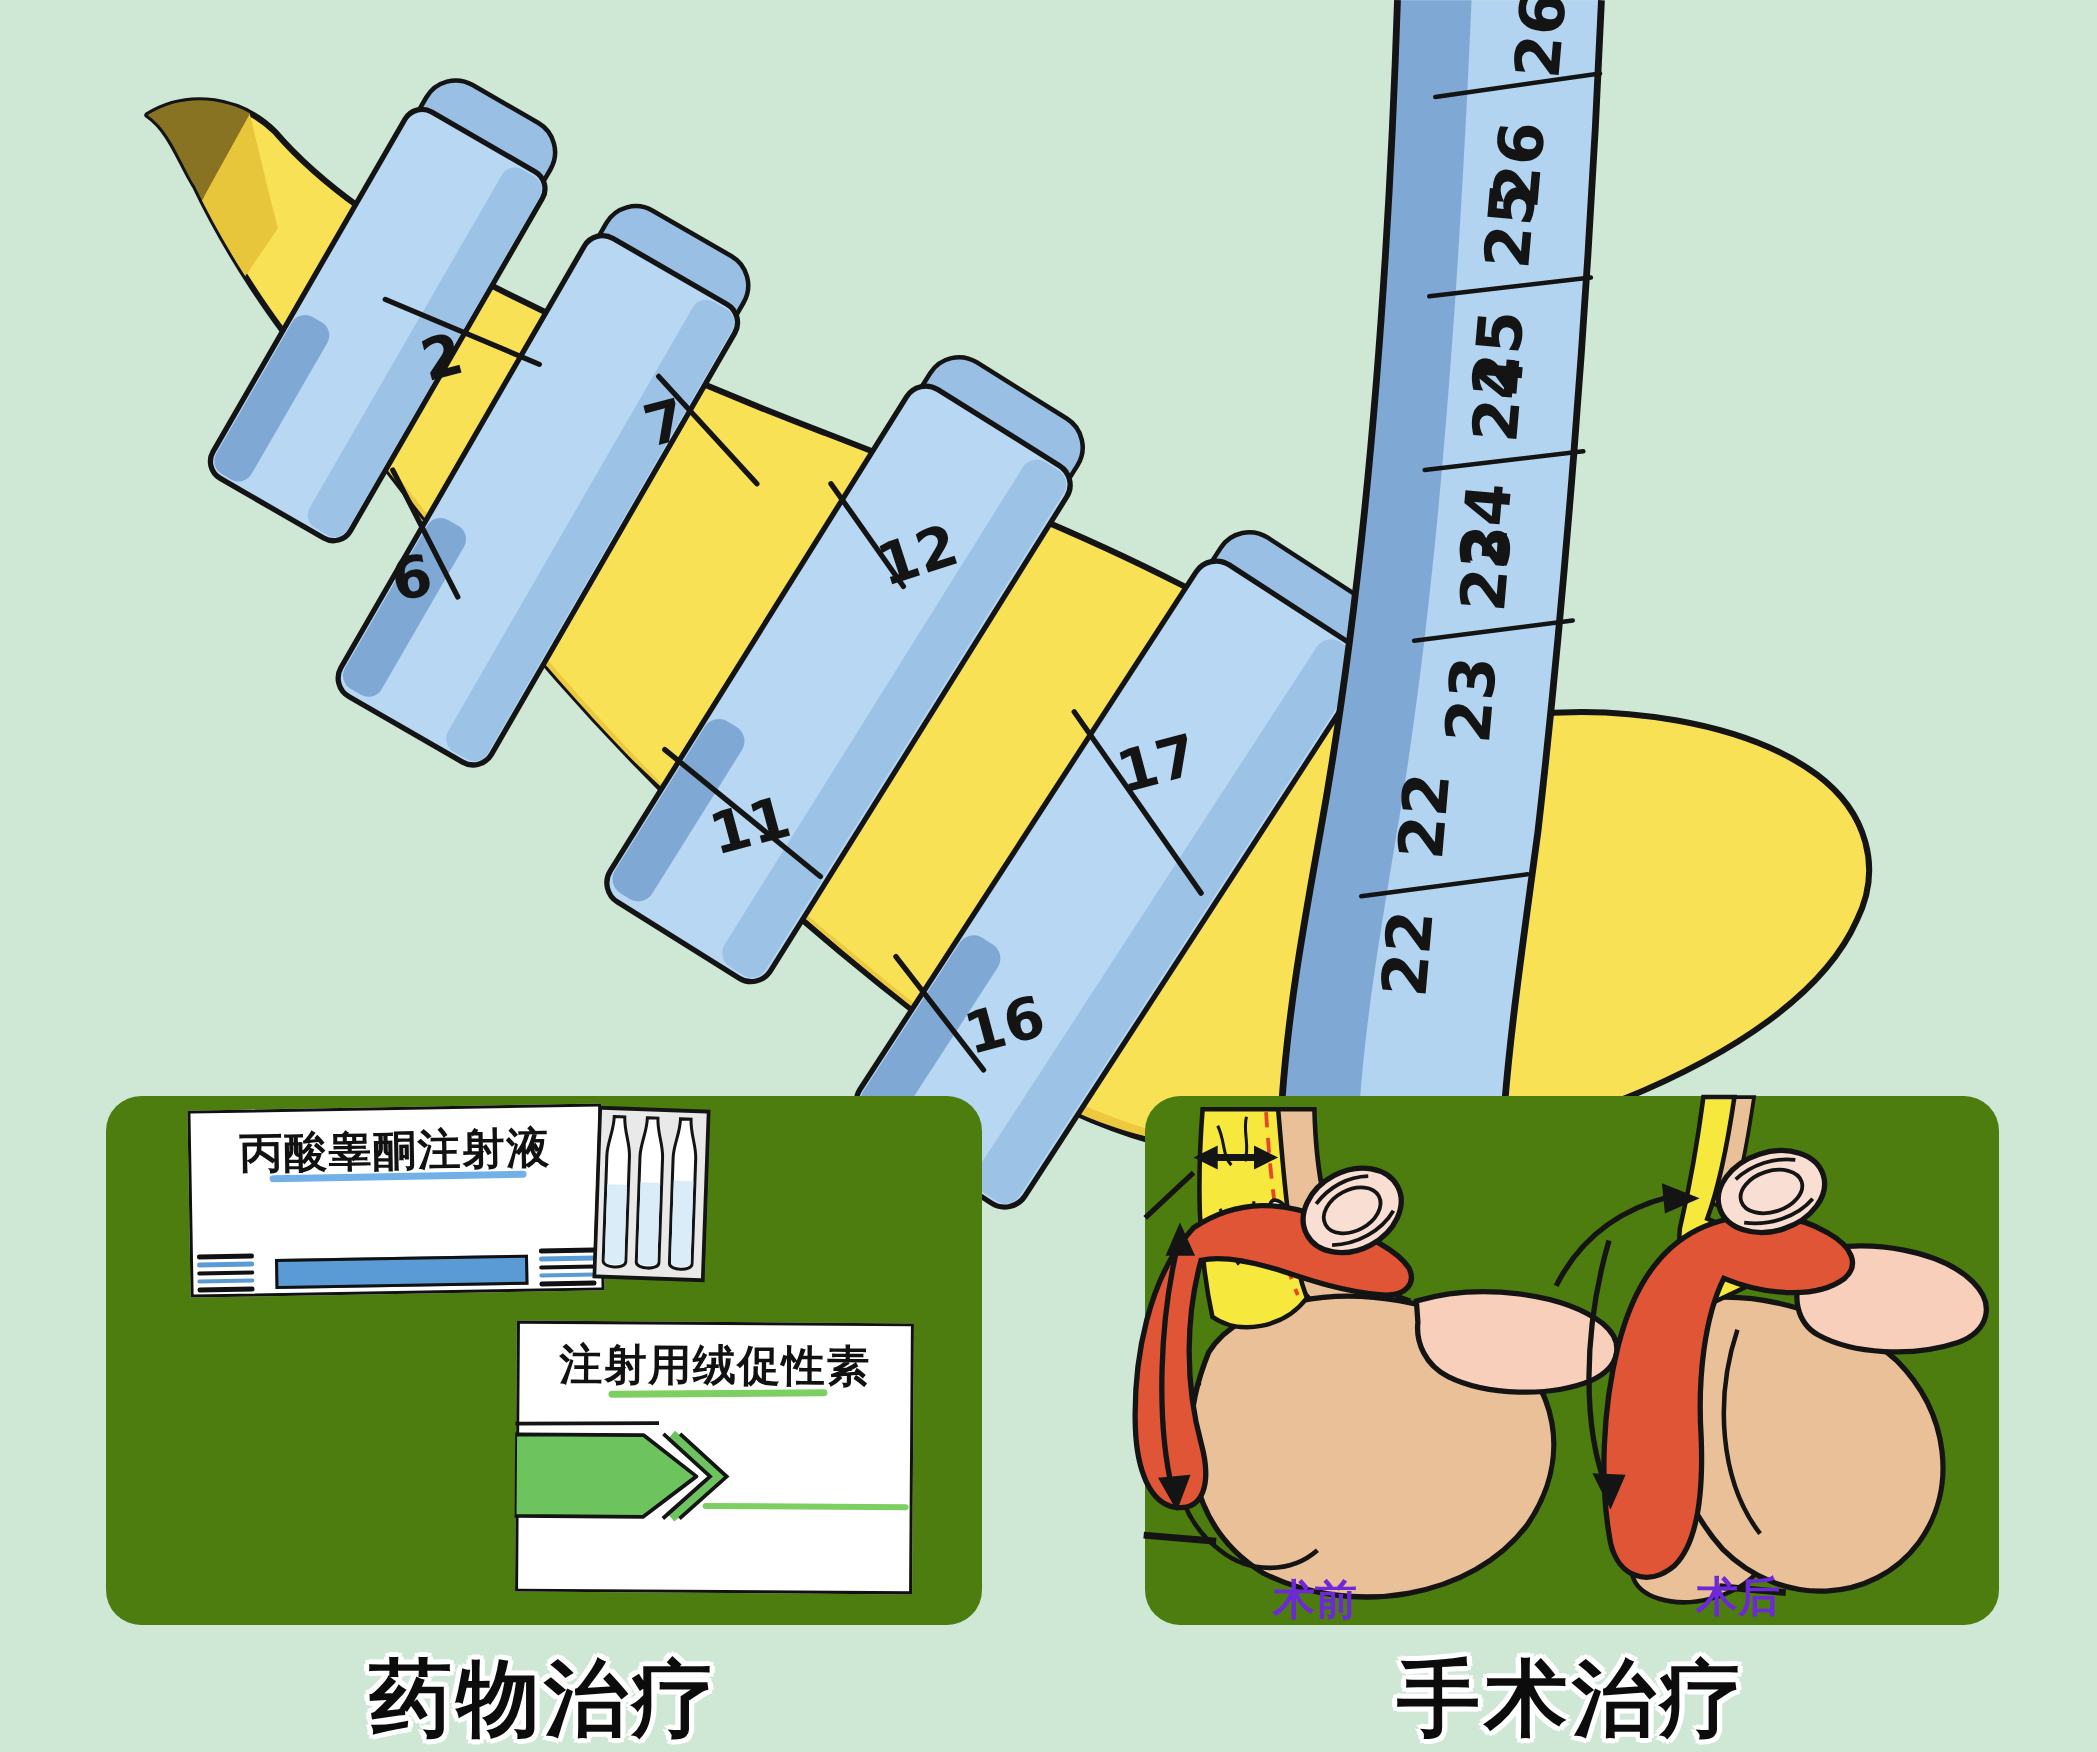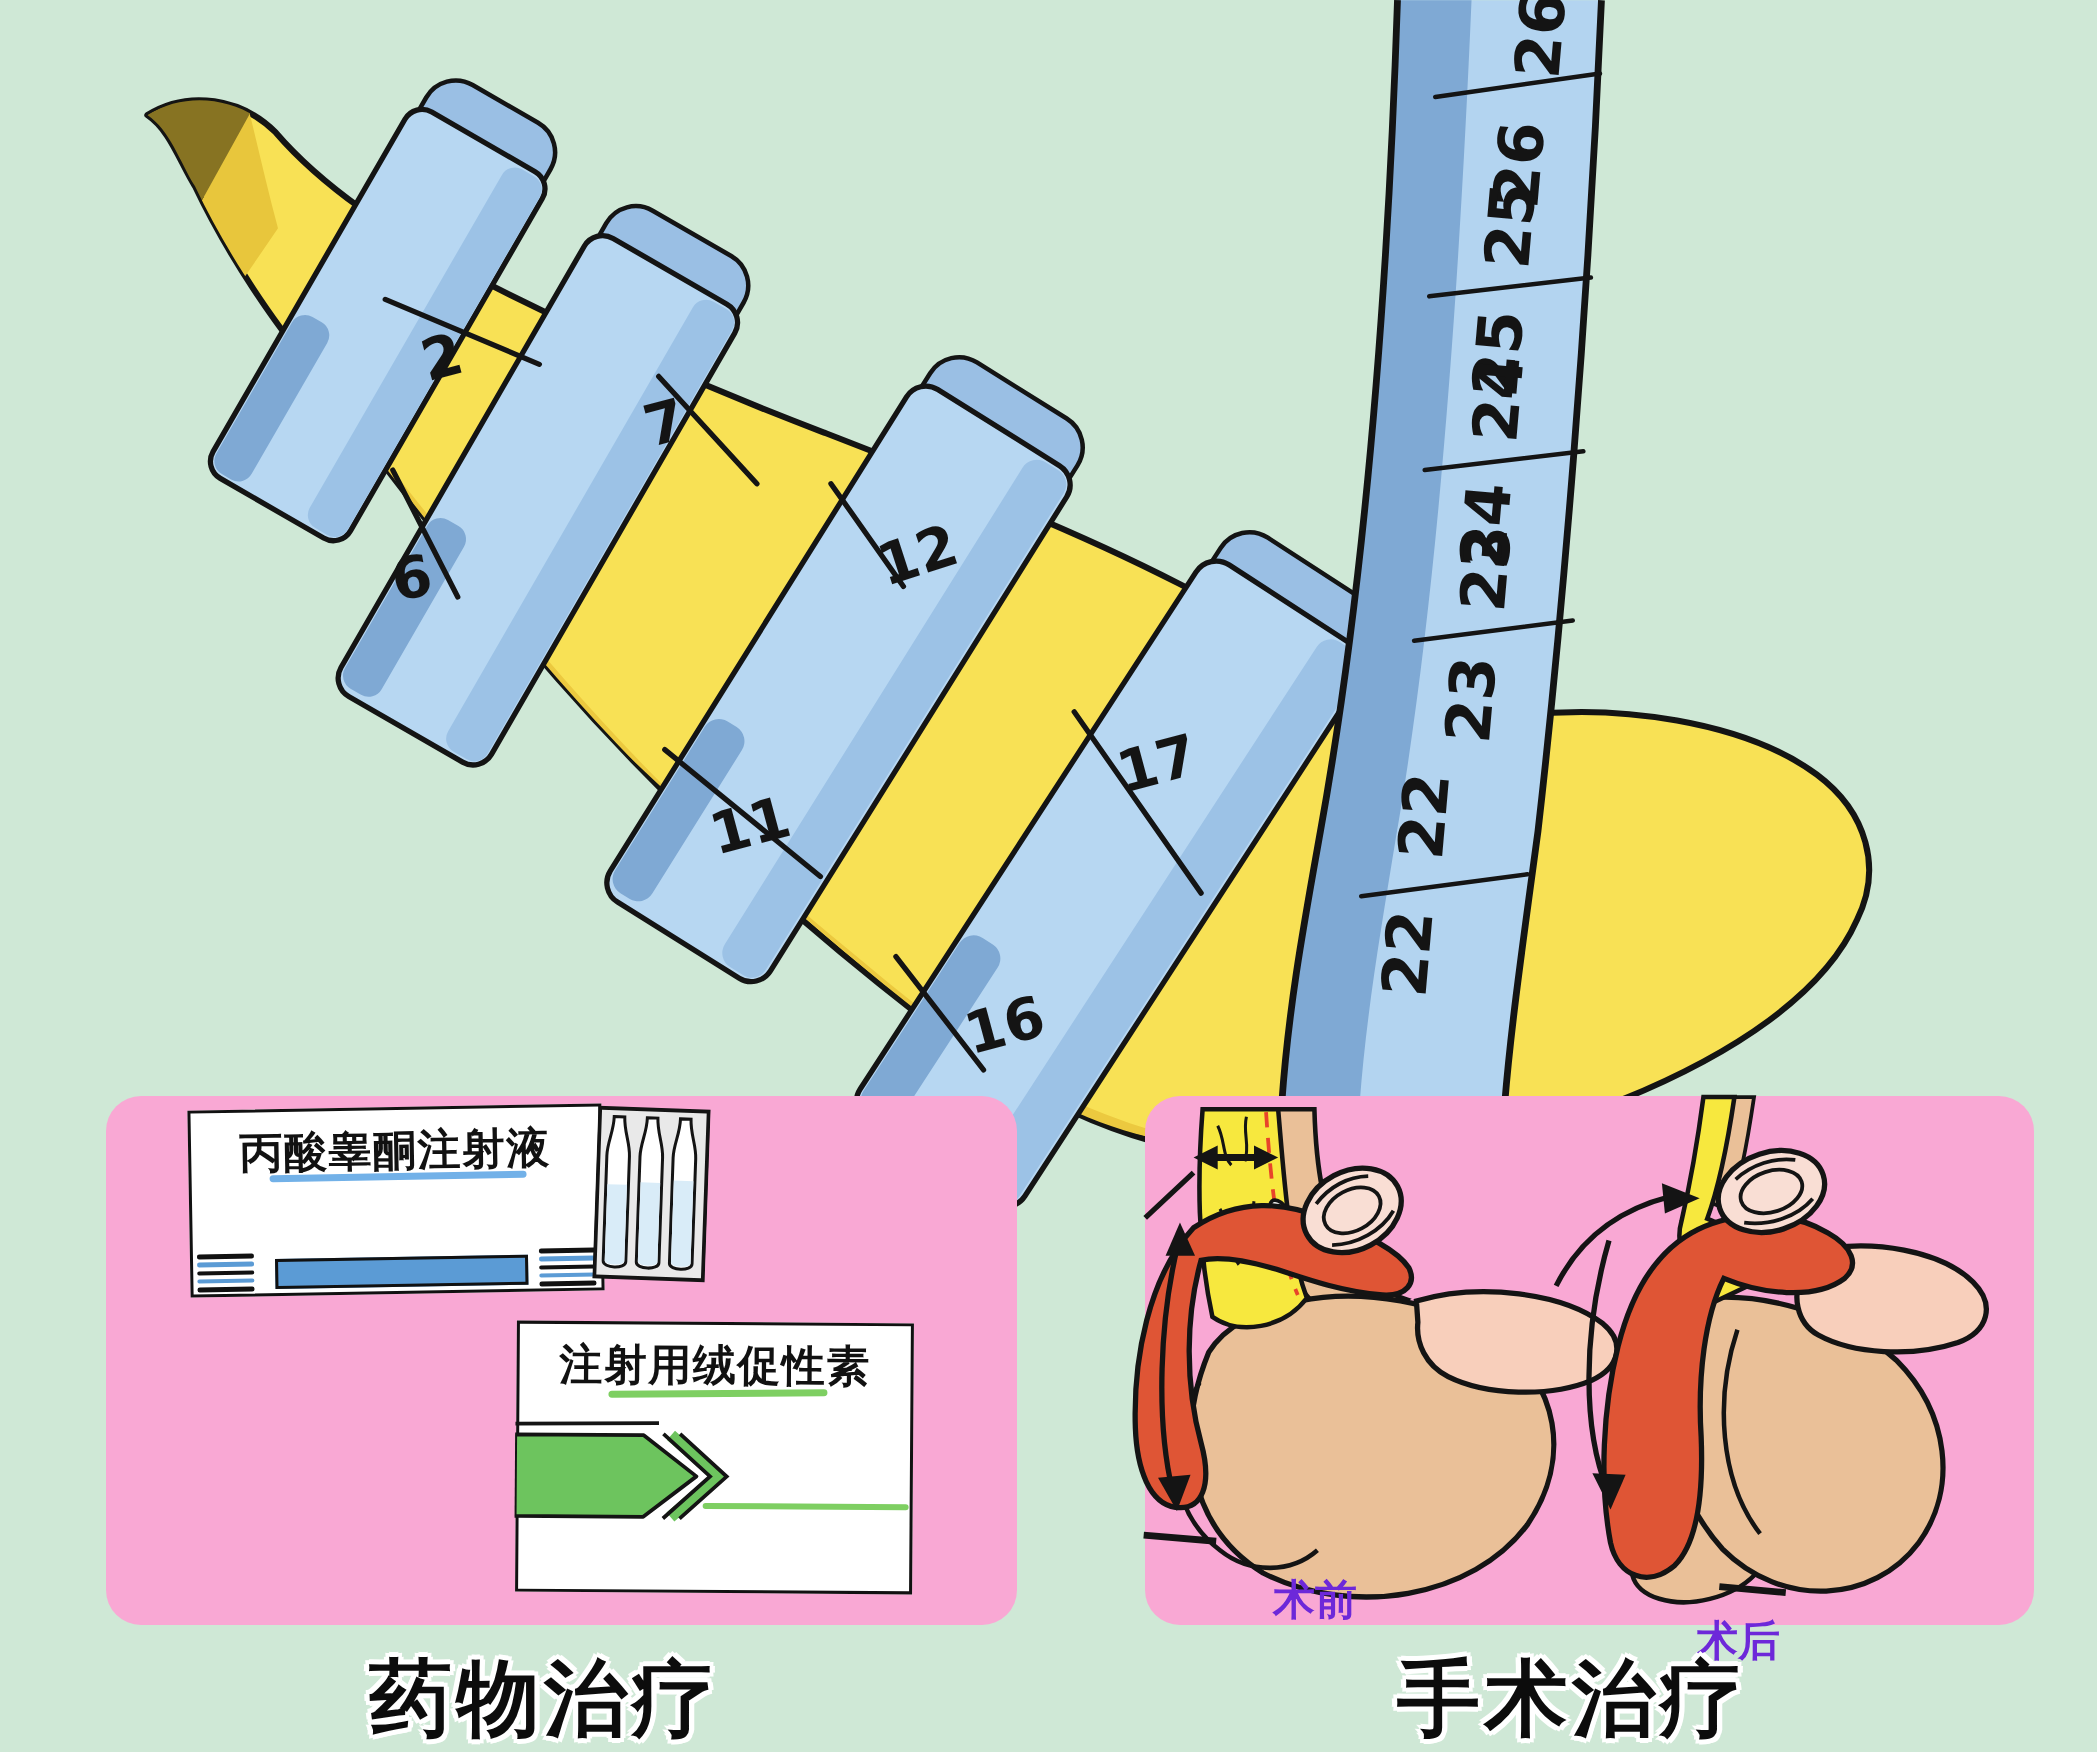--- a/index.html
+++ b/index.html
@@ -1,19 +1,19 @@
 <!DOCTYPE html>
 <html style="font-size:12px"><head>
 <meta charset="utf-8">
 <style>
   html,body{margin:0;padding:0;width:2097px;height:1753px;overflow:hidden;
     font-family:"Liberation Sans",sans-serif;background:#cfe8d6;}
   .stage{position:absolute;inset:0;width:2097px;height:1753px;}
   svg.layer{position:absolute;left:0;top:0;width:2097px;height:1753px;}
-  .panel{position:absolute;background:#f9a8d4;border-radius:35px;padding-left:35px;}
+  .panel{position:absolute;background:#4d7c0f;border-radius:35px;}
   #panel-left{left:106px;top:1096px;width:876px;height:529px;}
   #panel-right{left:1145px;top:1096px;width:854px;height:529px;}
   .medbox{position:absolute;background:#fff;border:3.8px solid #111;}
   #medbox1{left:83px;top:10.6px;width:408px;height:181px;transform:rotate(-1deg);}
   #medbox2{left:410px;top:226px;width:391px;height:265px;transform:rotate(0.4deg);}
   .medtitle{position:absolute;left:0;right:0;top:12px;text-align:center;
     font-size:43px;font-weight:700;color:#111;letter-spacing:1.5px;white-space:nowrap;}
   .underline{position:absolute;height:6.8px;border-radius:4.5px;}
   #u1{left:78px;top:63px;width:257px;background:#72b1e8;}
   #u2{left:89px;top:65px;width:219px;background:#7ecf62;transform:rotate(-0.8deg);}
@@ -26,21 +26,21 @@
   .greenline{position:absolute;left:184px;top:178px;width:206px;height:6px;
     background:#7ecf62;border-radius:3px;}
   .caption{position:absolute;top:1638px;height:128px;line-height:121px;text-align:center;
     font-size:83px;font-weight:900;color:#0c0c0c;letter-spacing:4.5px;white-space:nowrap;
     text-shadow:-5.3px 0 0 #fff,5.3px 0 0 #fff,0 -5.3px 0 #fff,0 5.3px 0 #fff,
       -3.8px -3.8px 0 #fff,3.8px 3.8px 0 #fff,-3.8px 3.8px 0 #fff,3.8px -3.8px 0 #fff;}
   #caption-med{left:106px;width:876px;}
   #caption-surg{left:1145px;width:854px;}
   .sublabel{position:absolute;font-size:42px;font-weight:700;color:#6d28d9;white-space:nowrap;}
   #lbl-before{left:1247px;top:1572px;width:136px;text-align:center;}
-  #lbl-after{left:1670px;top:1569px;width:136px;text-align:center;margin-top:44px;}
+  #lbl-after{left:1670px;top:1569px;width:136px;text-align:center;}
   .num{font-family:"DejaVu Sans",sans-serif;font-weight:600;fill:#141414;}
   .tray{position:absolute;left:489px;top:10.6px;transform:rotate(2deg);}
 </style>
 </head>
 <body>
 
 <div class="stage">
 
 <svg class="layer" viewBox="0 0 2776 2320">
   <defs>

